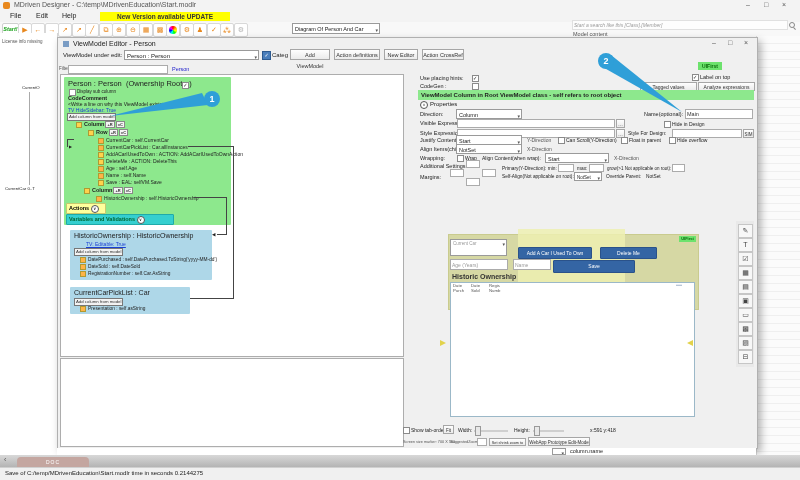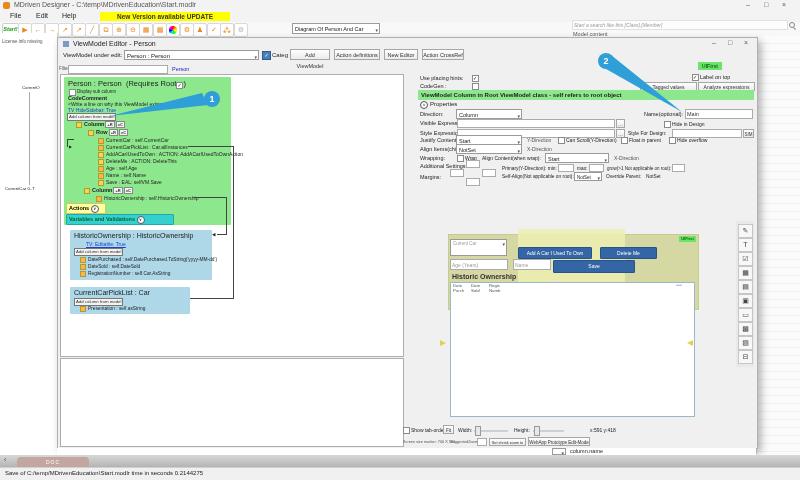--- a/index.html
+++ b/index.html
@@ -113,21 +113,21 @@
 
   <div class="abs t45 g r" style="left:59px;top:66px;width:9px;overflow:hidden">Filter</div>
   <input class="abs inp" style="left: 68px; top: 65px; width: 100px; height: 9px;">
   <div class="abs t55 r" style="left:172px;top:66px;color:#2323cc">Person</div>
 
   <div class="abs" style="left:60px;top:74px;width:342px;height:281px;background:#fff;border:1px solid #adadad"></div>
   <div class="abs" style="left:60px;top:358px;width:342px;height:87px;background:#fff;border:1px solid #adadad"></div>
 
   <div class="abs" style="left:64px;top:77px;width:167px;height:148px;background:#8de88d;border-radius:1px"></div>
   <div class="abs t75 d r" style="left:68px;top:79px">
-    <span>Person : Person</span>&nbsp;&nbsp;<span>(Requires Root</span><span class="chk on" style="vertical-align:-1px"></span><span>)</span>
+    <span>Person : Person</span>&nbsp;&nbsp;<span>(Ownership Root</span><span class="chk on" style="vertical-align:-1px"></span><span>)</span>
   </div>
   <span class="abs chk" style="left:69px;top:89px"></span>
   <div class="abs t45 d r" style="left:77px;top:89px">Display sub column</div>
   <div class="abs t55 b d r" style="left:68px;top:95px">CodeComment</div>
   <div class="abs t5 d r" style="left:68px;top:101px">&lt;Write a line on why this ViewModel exists&gt;</div>
   <div class="abs t5 r" style="left:68px;top:107px;color:#1a3fd4">TV HideSidebar: True</div>
   <div class="addcol" style="left:67px;top:113px">Add column from model</div>
 
   <div class="titem b" style="left:76px;top:121px;font-size:5.5px">
     <span class="ticon"></span><span>Column</span><span class="mbtn">+R</span><span class="mbtn">=C</span>

